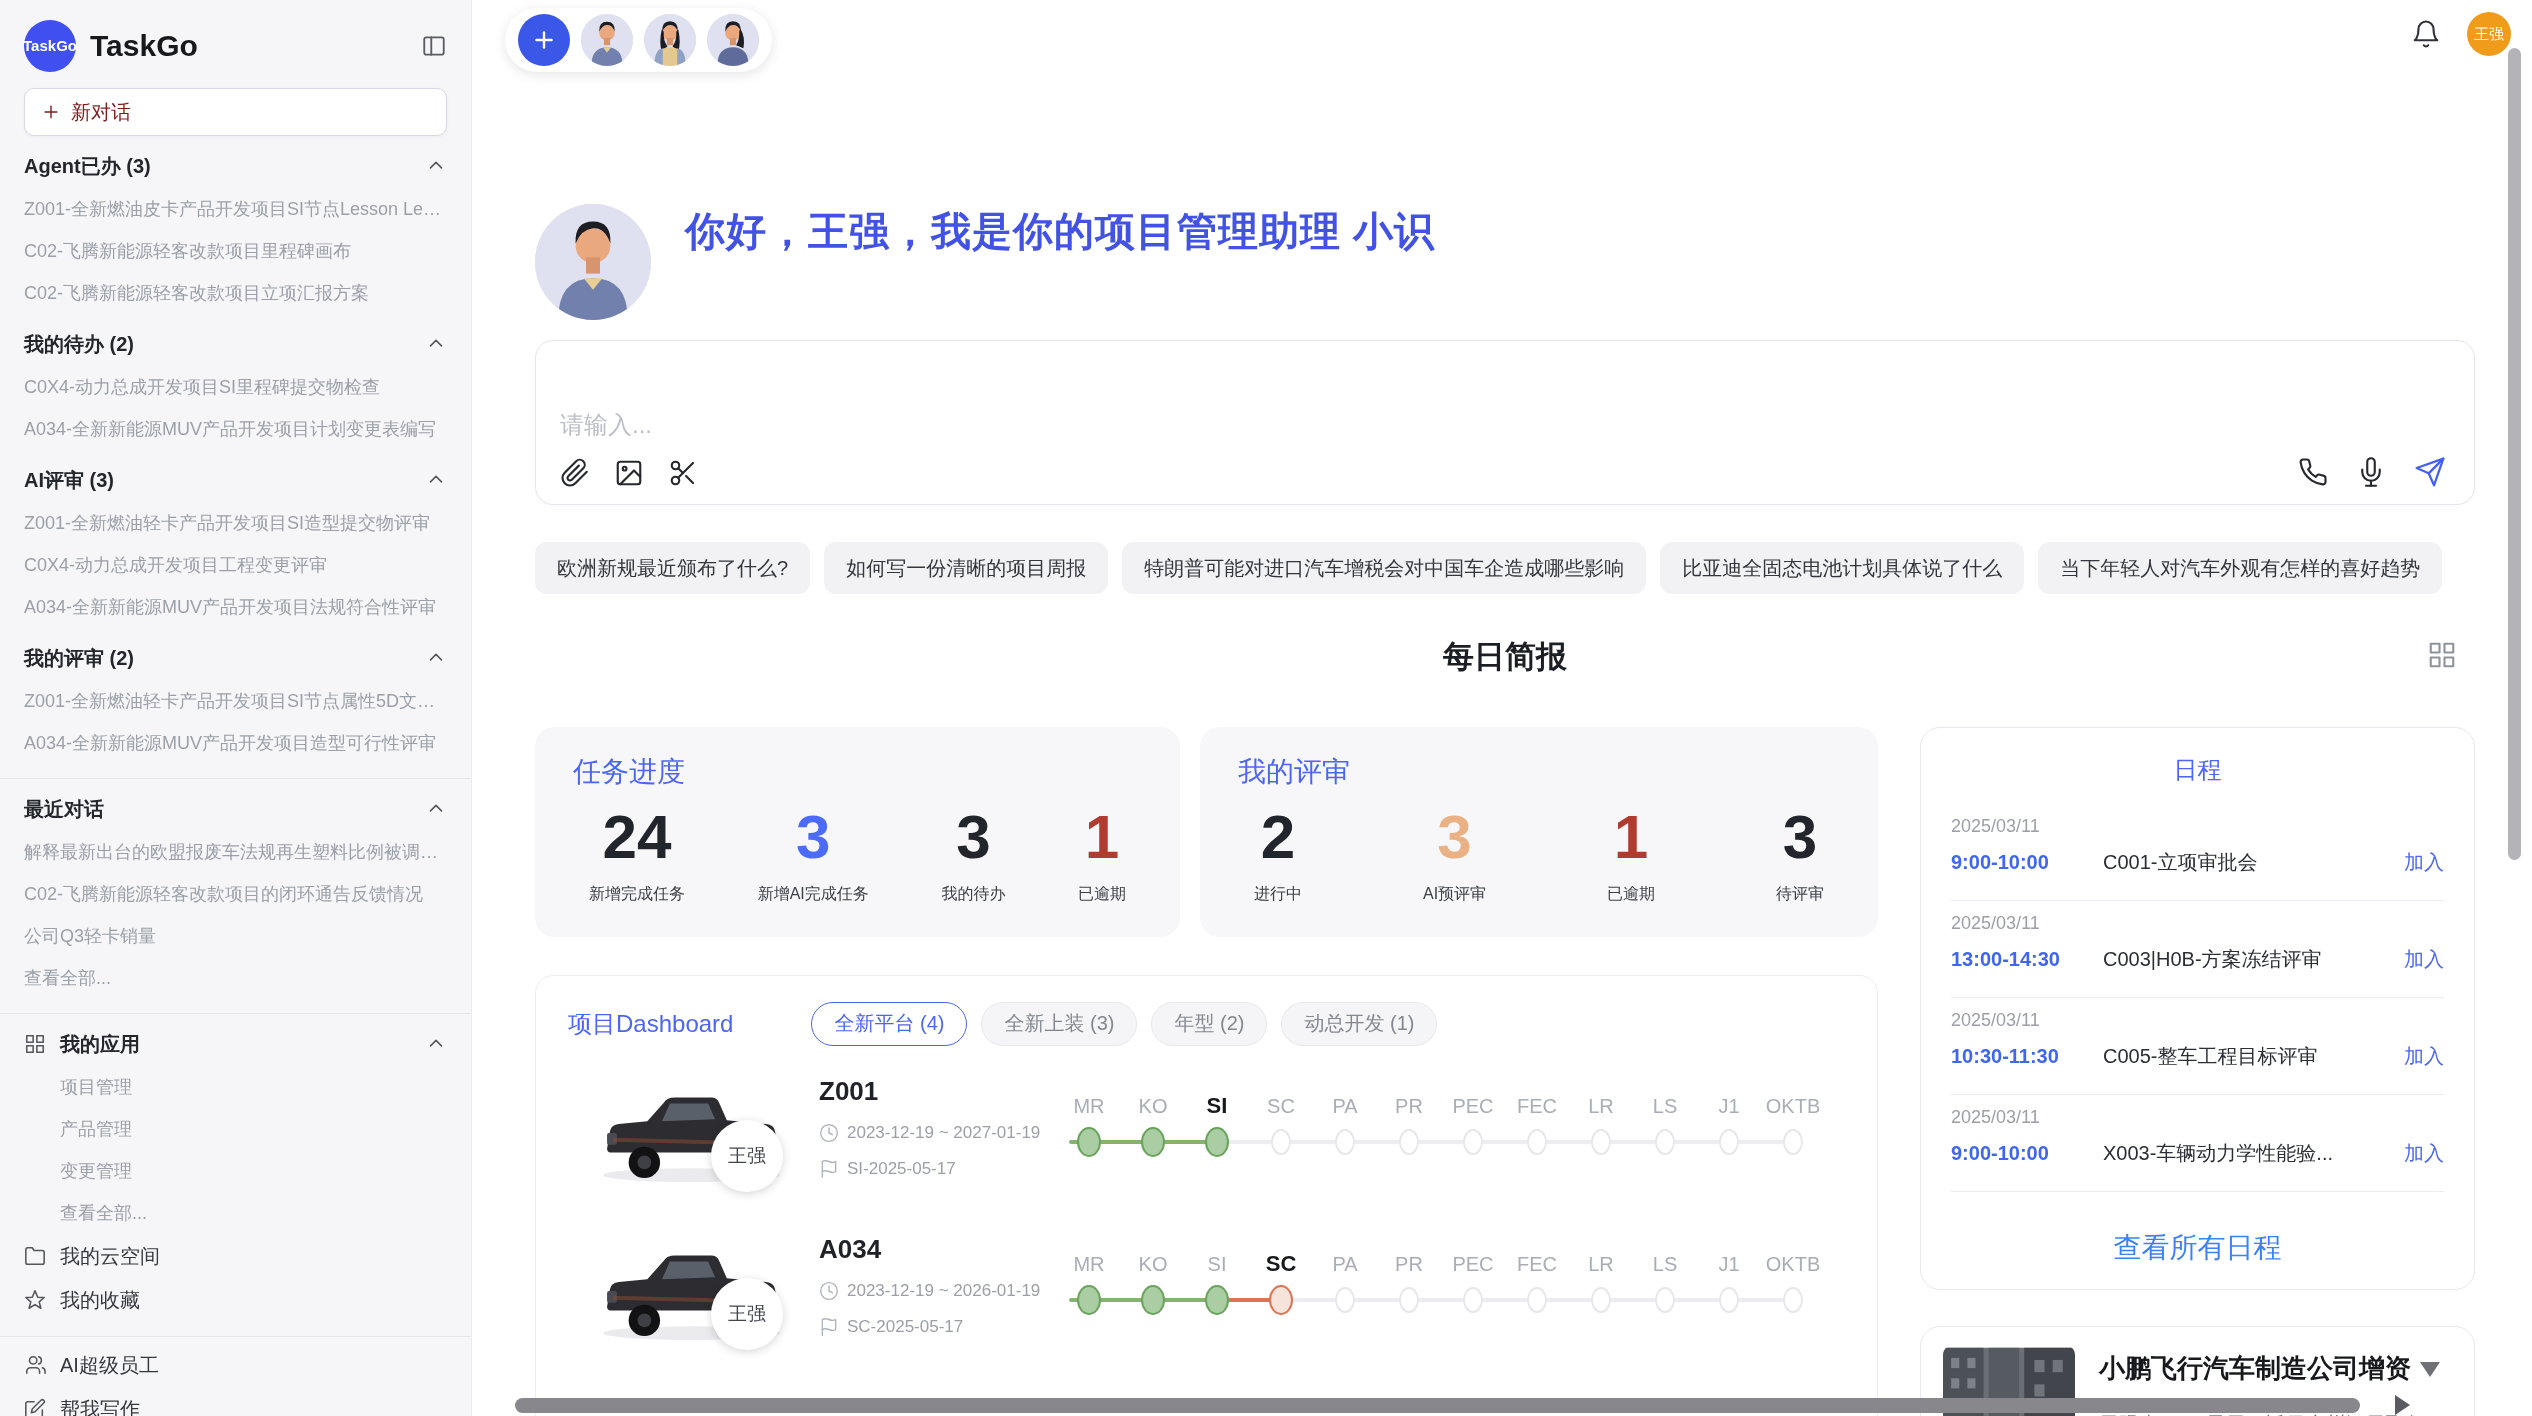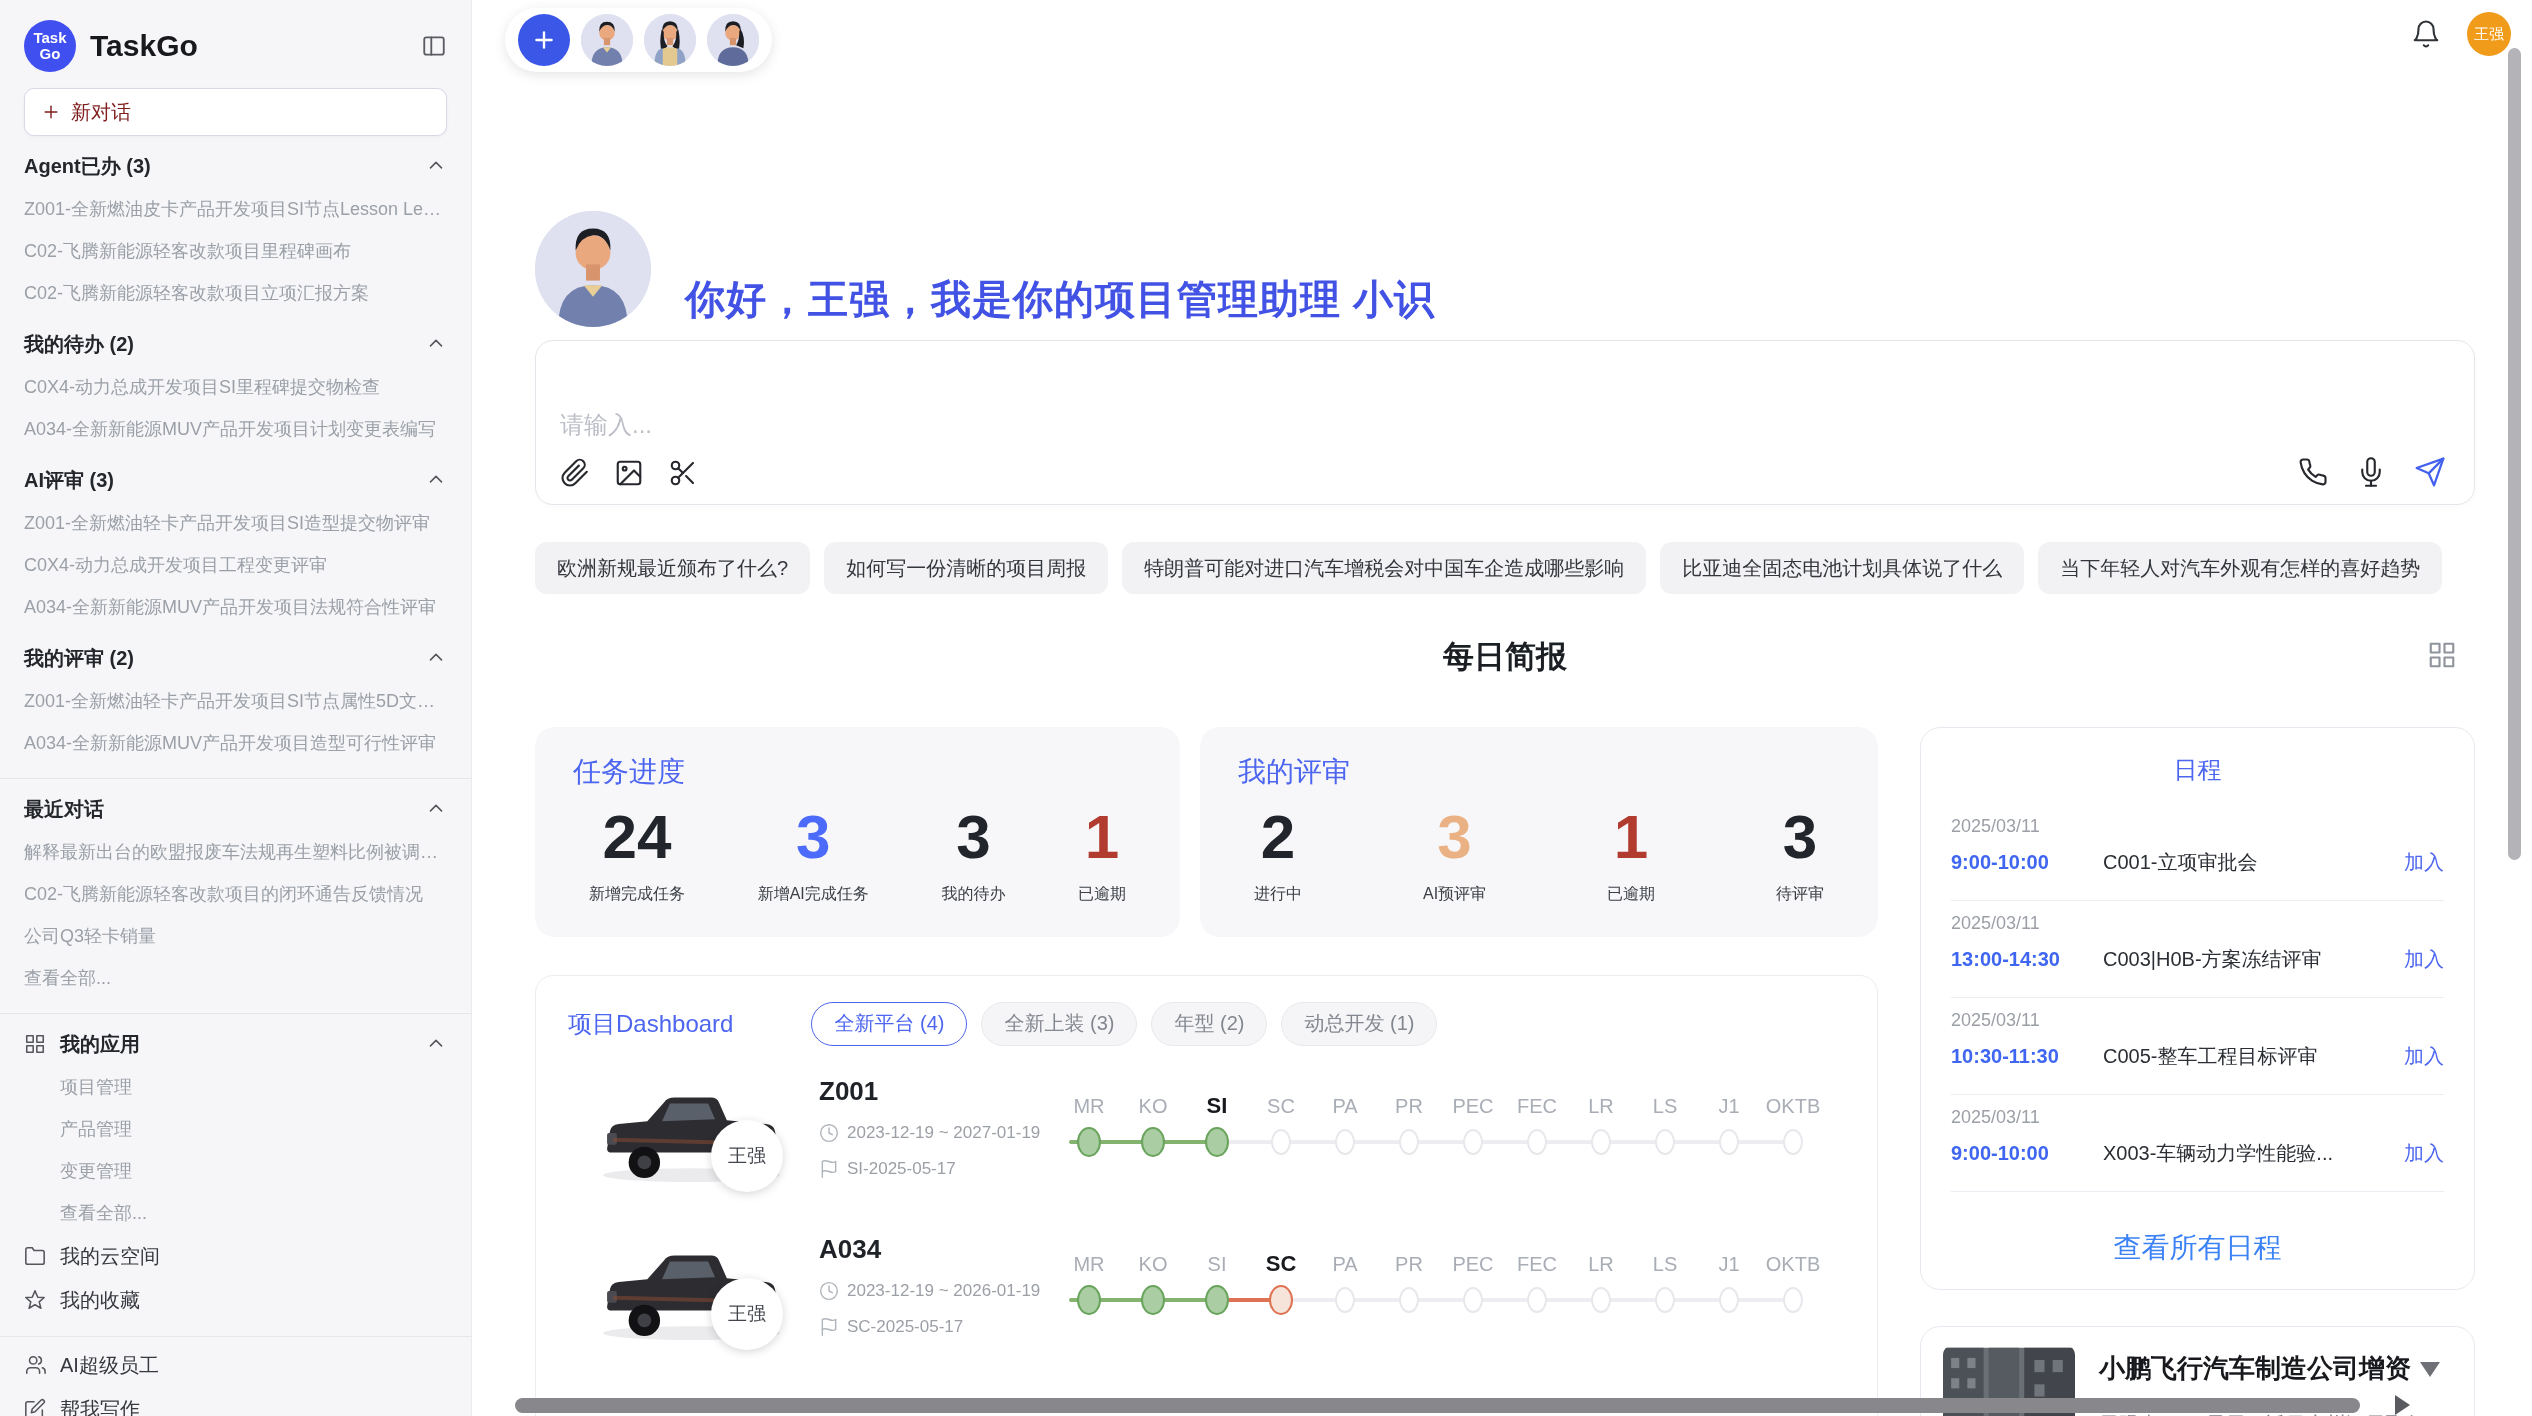--- a/index.html
+++ b/index.html
@@ -7,21 +7,21 @@
               font-family:"Liberation Sans","DejaVu Sans",sans-serif; }
 
   
   .ic { fill:none; stroke:currentColor; stroke-width:1.7; stroke-linecap:round; stroke-linejoin:round; display:block; }
 
   
   .sidebar { position:absolute; left:0; top:0; width:472px; height:1416px;
              background:#f6f6f8; border-right:1px solid #ebebee; padding:18px 24px 0; overflow:hidden; }
   .sb-header { display:flex; align-items:center; gap:14px; height:56px; }
   .logo { width:52px; height:52px; border-radius:50%; background:#3f4ff0; color:#fff;
-          display:flex; flex-direction:column; align-items:center; justify-content:center;
+          display:flex; align-items:center; justify-content:center;
           font-size:15px; font-weight:700; line-height:1.05; }
   .sb-title { font-size:30px; font-weight:700; color:#17191d; flex:1; }
   .collapse-btn { color:#5a5c62; }
   .new-chat { margin-top:14px; height:48px; border:1.5px solid #d7d9e6; border-radius:10px;
               background:#fff; display:flex; align-items:center; justify-content:flex-start;
               gap:10px; padding:0 16px; color:#7f1d1d; font-size:20px; box-shadow:0 1px 3px rgba(60,70,160,.06); }
   .sb-section { display:flex; justify-content:space-between; align-items:center; height:44px; margin-top:8px; }
   .sb-section-title { font-size:20px; font-weight:600; color:#23262b; }
   .sb-chevron { color:#55575c; }
   .sb-item { height:42px; line-height:42px; font-size:18px; color:#9ba0a8;
@@ -39,21 +39,21 @@
   .pill-add { width:52px; height:52px; border-radius:50%; background:#3a57e8; color:#fff;
               display:flex; align-items:center; justify-content:center; }
   .pill-avatar { width:52px; height:52px; border-radius:50%; overflow:hidden; background:#dfe1f0; }
   .pill-avatar svg, .greet-avatar svg { width:100%; height:100%; display:block; }
 
   .top-right { position:absolute; top:12px; right:21px; display:flex; align-items:center; gap:26px; }
   .bell { color:#2f3237; }
   .user-badge { width:44px; height:44px; border-radius:50%; background:#f09b1a; color:#fff;
                 display:flex; align-items:center; justify-content:center; font-size:15px; }
 
-  .greeting { position:absolute; top:211px; left:63px; display:flex; align-items:flex-end; gap:34px; }
+  .greeting { position:absolute; top:204px; left:63px; display:flex; align-items:flex-start; gap:34px; }
   .greet-avatar { width:116px; height:116px; border-radius:50%; overflow:hidden; background:#dfe1f0; }
   .greet-text { font-size:40px; font-weight:700; color:#4152e4; letter-spacing:1px; }
 
   .input-box { position:absolute; top:340px; left:63px; width:1940px; height:165px;
                border:1.5px solid #e5e5ec; border-radius:18px; background:#fff; box-shadow:0 2px 6px rgba(0,0,0,.02); }
   .placeholder { position:absolute; top:68px; left:24px; font-size:24px; color:#bcbfc7; }
   .left-icons { position:absolute; left:24px; bottom:16px; display:flex; gap:24px; color:#26282d; }
   .right-icons { position:absolute; right:28px; bottom:16px; display:flex; gap:28px; align-items:center; color:#26282d; }
   .send-ic { color:#4360f0; }
 

